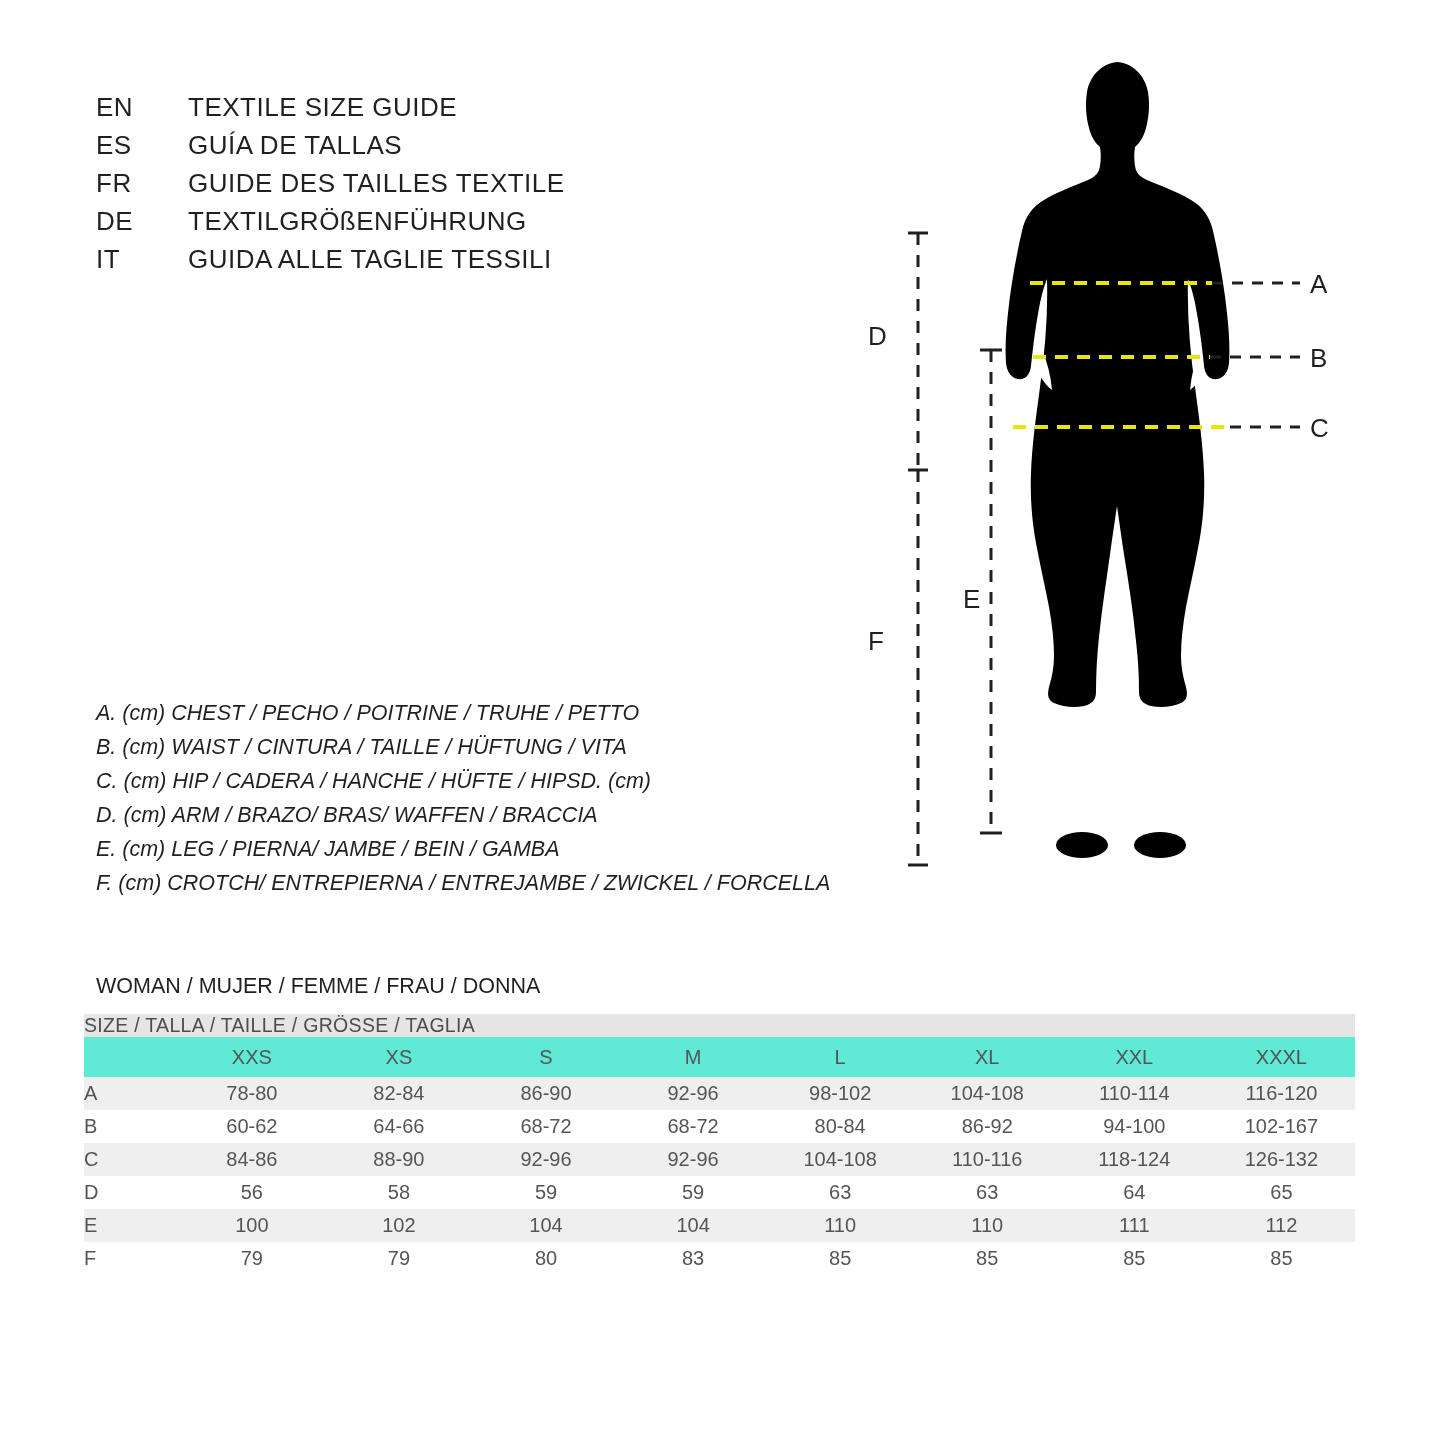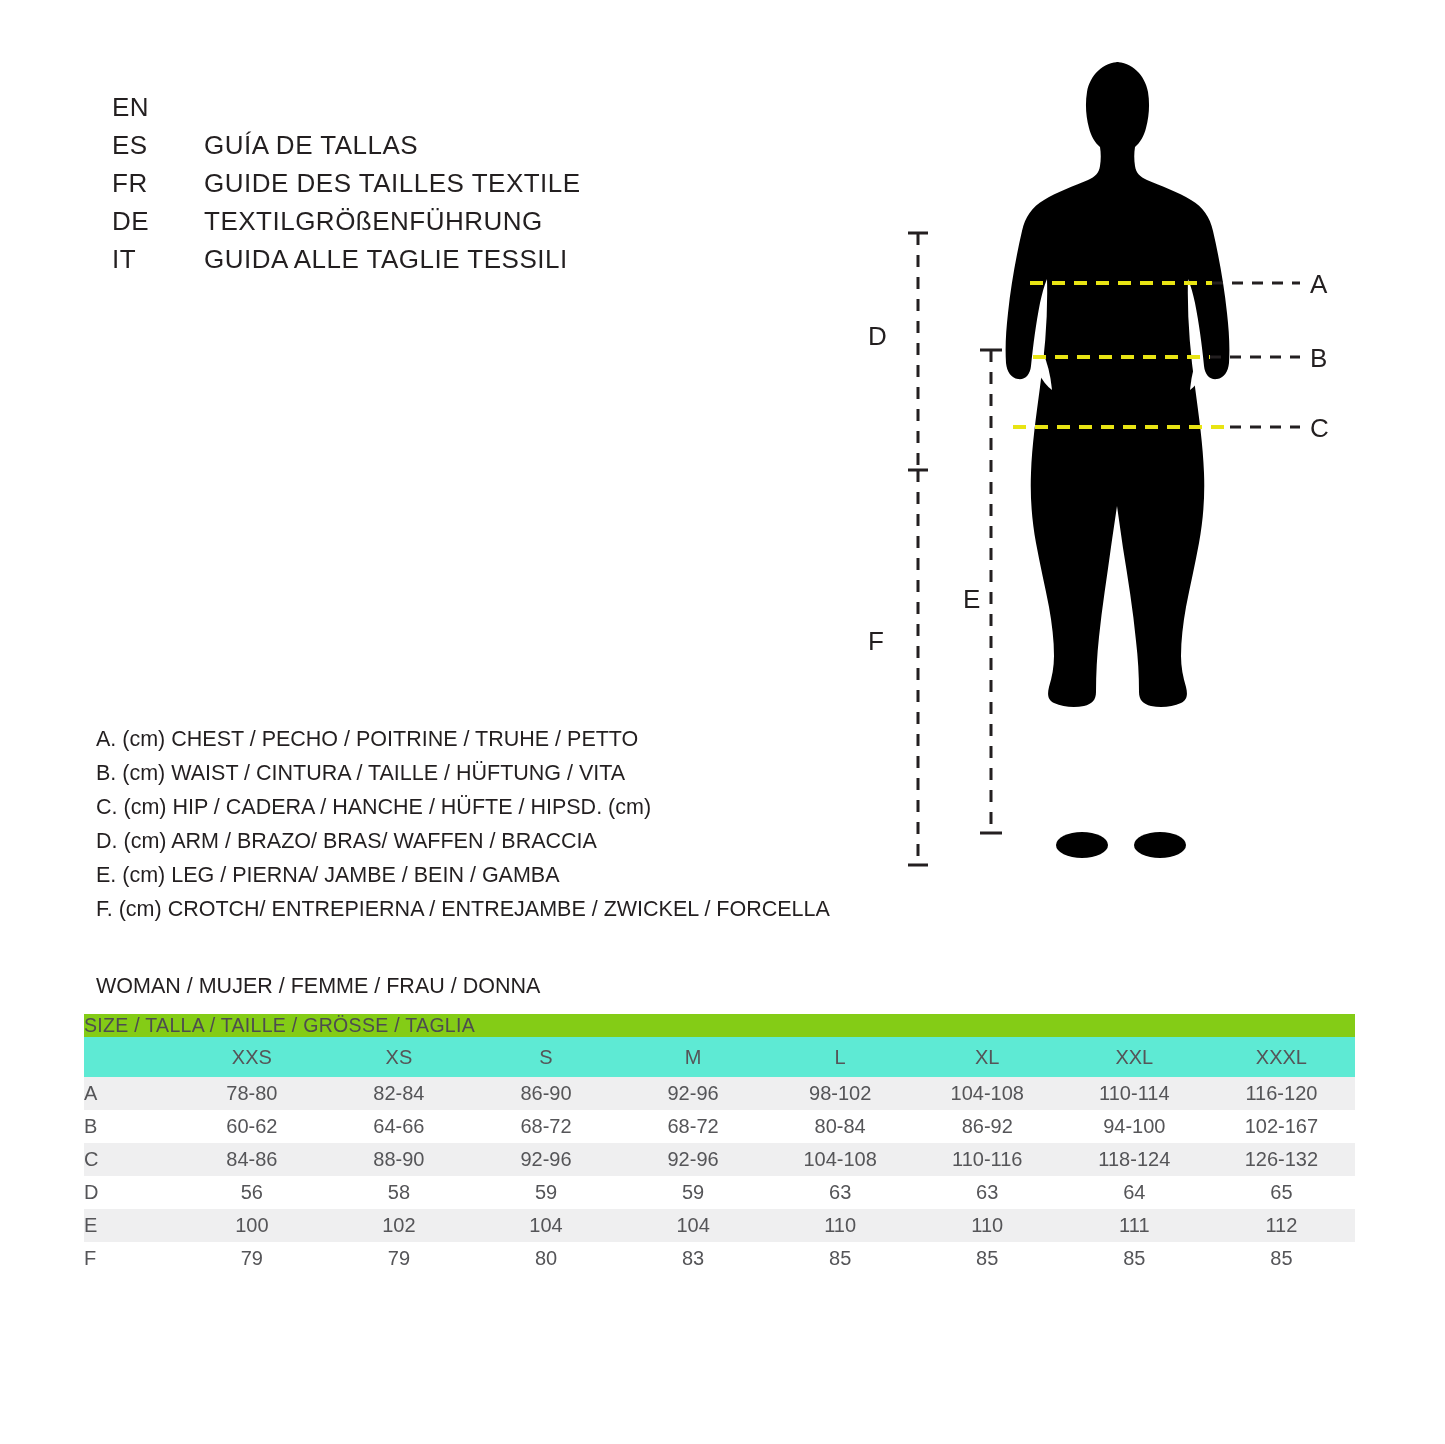--- a/index.html
+++ b/index.html
@@ -27,32 +27,32 @@
     display: flex;
     align-items: baseline;
     height: 38px;
     font-size: 26px;
     letter-spacing: 0.5px;
     color: #231f20;
   }
   .lang-code {
     width: 92px;
     flex: 0 0 92px;
-    margin-left: 16px;
   }
   .lang-text {
     flex: 1 1 auto;
   }
 
   
   #legend {
     position: absolute;
     left: 96px;
-    top: 722px;
+    top: 696px;
     width: 800px;
+    font-style: italic;
   }
   .legend-row {
     font-size: 21.5px;
     line-height: 34px;
     color: #231f20;
     white-space: nowrap;
   }
 
   
   #gender-caption {
@@ -73,21 +73,21 @@
     border-collapse: collapse;
     font-size: 19.5px;
     color: #555558;
   }
   #size-table td, #size-table th {
     padding: 0;
     margin: 0;
     font-weight: normal;
   }
   .band-row td {
-    background: #84cc16;
+    background: #e5e5e5;
     color: #4d4d4f;
     height: 22px;
     font-size: 19.5px;
     text-align: left;
     padding-left: 14px;
     letter-spacing: 0.3px;
   }
   .head-row td {
     background: #5eead4;
     height: 40px;
@@ -119,20 +119,21 @@
     height: 880px;
   }
   #figure-area svg { display: block; }
 </style>
 </head>
 <body>
 
 <div id="lang-block">
   <div class="lang-row">
     <span class="lang-code">EN</span>
+    <span class="lang-text">TEXTILE SIZE GUIDE</span>
   </div>
   <div class="lang-row">
     <span class="lang-code">ES</span>
     <span class="lang-text">GUÍA DE TALLAS</span>
   </div>
   <div class="lang-row">
     <span class="lang-code">FR</span>
     <span class="lang-text">GUIDE DES TAILLES TEXTILE</span>
   </div>
   <div class="lang-row">

